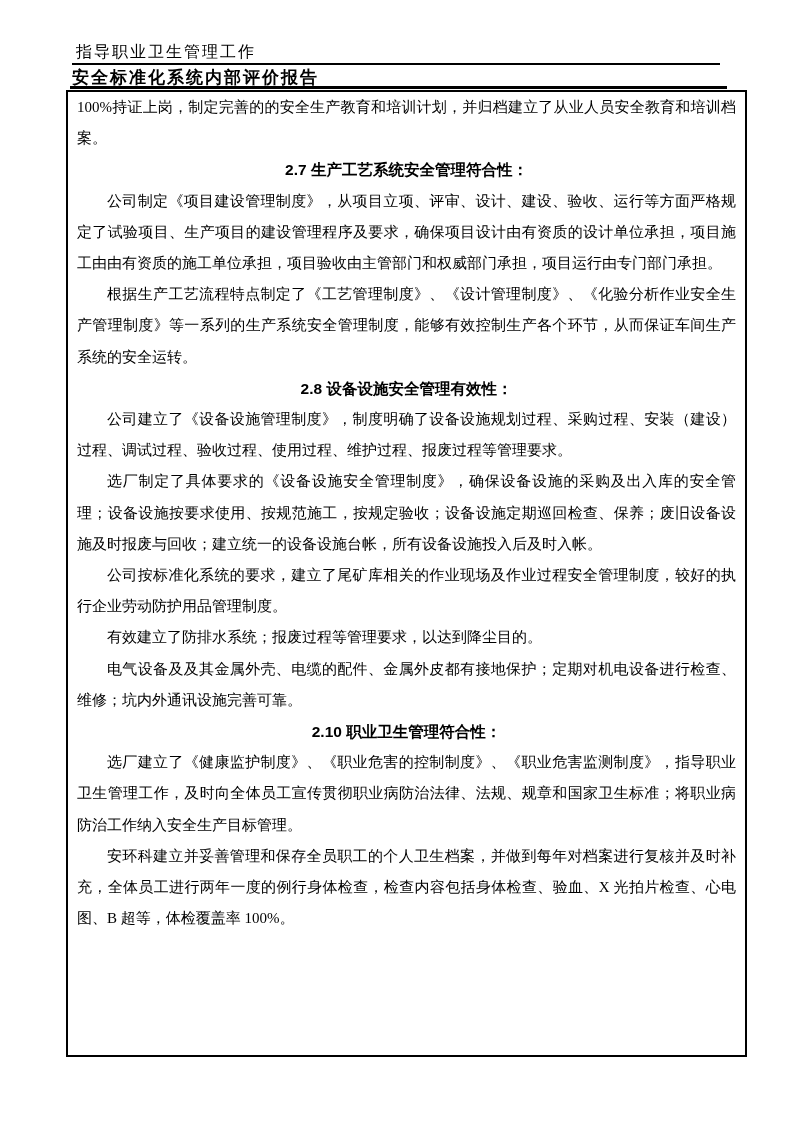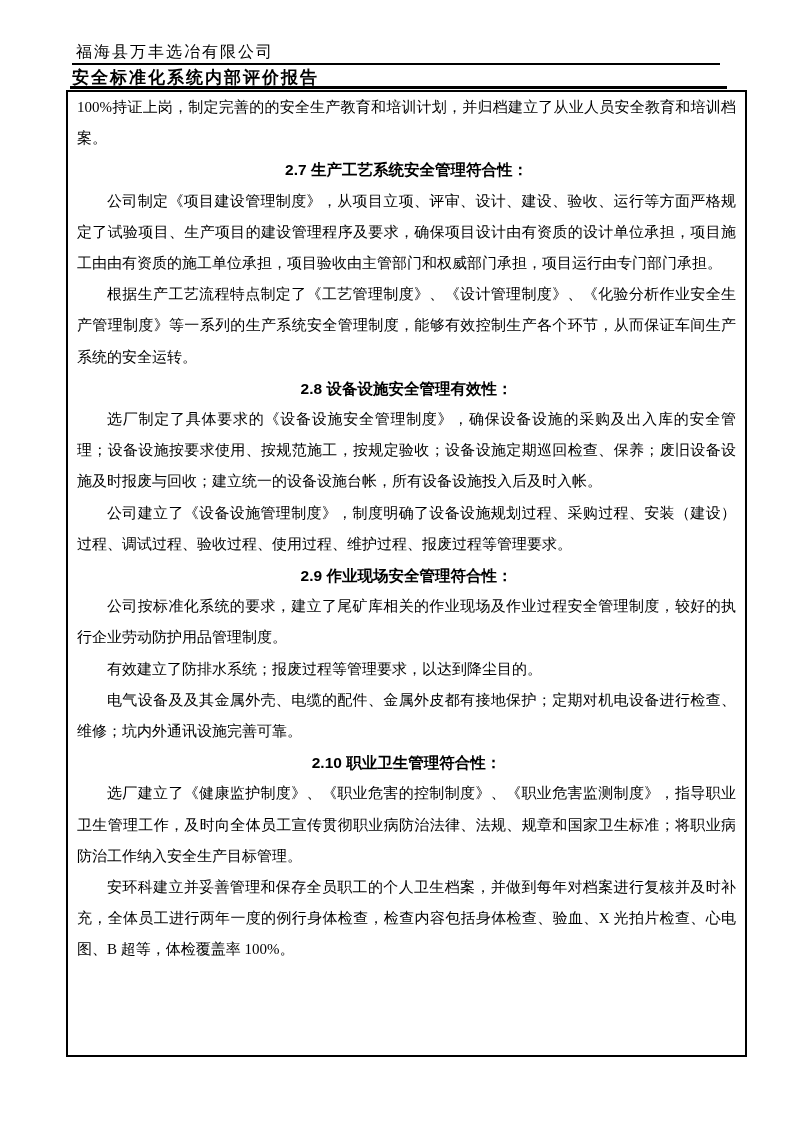--- a/index.html
+++ b/index.html
@@ -81,33 +81,32 @@
     font-size: 15.5px;
     line-height: 31.2px;
     text-align: center;
     color: #000;
   }
 </style>
 </head>
 <body>
 
 <div class="page">
-  <div class="company-name">福海县万丰选冶有限公司</div>
+  <div class="company-name">指导职业卫生管理工作</div>
   <div class="thin-rule"></div>
   <div class="doc-title">安全标准化系统内部评价报告</div>
   <div class="thick-rule"></div>
   <div class="content-box">
       <p class="block-para no-indent">100%持证上岗，制定完善的的安全生产教育和培训计划，并归档建立了从业人员安全教育和培训档案。</p>
       <h3 class="block-heading">2.7 生产工艺系统安全管理符合性：</h3>
       <p class="block-para">公司制定《项目建设管理制度》，从项目立项、评审、设计、建设、验收、运行等方面严格规定了试验项目、生产项目的建设管理程序及要求，确保项目设计由有资质的设计单位承担，项目施工由由有资质的施工单位承担，项目验收由主管部门和权威部门承担，项目运行由专门部门承担。</p>
       <p class="block-para">根据生产工艺流程特点制定了《工艺管理制度》、《设计管理制度》、《化验分析作业安全生产管理制度》等一系列的生产系统安全管理制度，能够有效控制生产各个环节，从而保证车间生产系统的安全运转。</p>
       <h3 class="block-heading">2.8 设备设施安全管理有效性：</h3>
+      <p class="block-para">公司建立了《设备设施管理制度》，制度明确了设备设施规划过程、采购过程、安装（建设）过程、调试过程、验收过程、使用过程、维护过程、报废过程等管理要求。</p>
       <p class="block-para">选厂制定了具体要求的《设备设施安全管理制度》，确保设备设施的采购及出入库的安全管理；设备设施按要求使用、按规范施工，按规定验收；设备设施定期巡回检查、保养；废旧设备设施及时报废与回收；建立统一的设备设施台帐，所有设备设施投入后及时入帐。</p>
-      <p class="block-para">公司建立了《设备设施管理制度》，制度明确了设备设施规划过程、采购过程、安装（建设）过程、调试过程、验收过程、使用过程、维护过程、报废过程等管理要求。</p>
-      <h3 class="block-heading">2.9 作业现场安全管理符合性：</h3>
       <p class="block-para">公司按标准化系统的要求，建立了尾矿库相关的作业现场及作业过程安全管理制度，较好的执行企业劳动防护用品管理制度。</p>
       <p class="block-para">有效建立了防排水系统；报废过程等管理要求，以达到降尘目的。</p>
       <p class="block-para">电气设备及及其金属外壳、电缆的配件、金属外皮都有接地保护；定期对机电设备进行检查、维修；坑内外通讯设施完善可靠。</p>
       <h3 class="block-heading">2.10 职业卫生管理符合性：</h3>
       <p class="block-para">选厂建立了《健康监护制度》、《职业危害的控制制度》、《职业危害监测制度》，指导职业卫生管理工作，及时向全体员工宣传贯彻职业病防治法律、法规、规章和国家卫生标准；将职业病防治工作纳入安全生产目标管理。</p>
       <p class="block-para">安环科建立并妥善管理和保存全员职工的个人卫生档案，并做到每年对档案进行复核并及时补充，全体员工进行两年一度的例行身体检查，检查内容包括身体检查、验血、X 光拍片检查、心电图、B 超等，体检覆盖率 100%。</p>
     </div>
 </div>
 
 </body></html>

